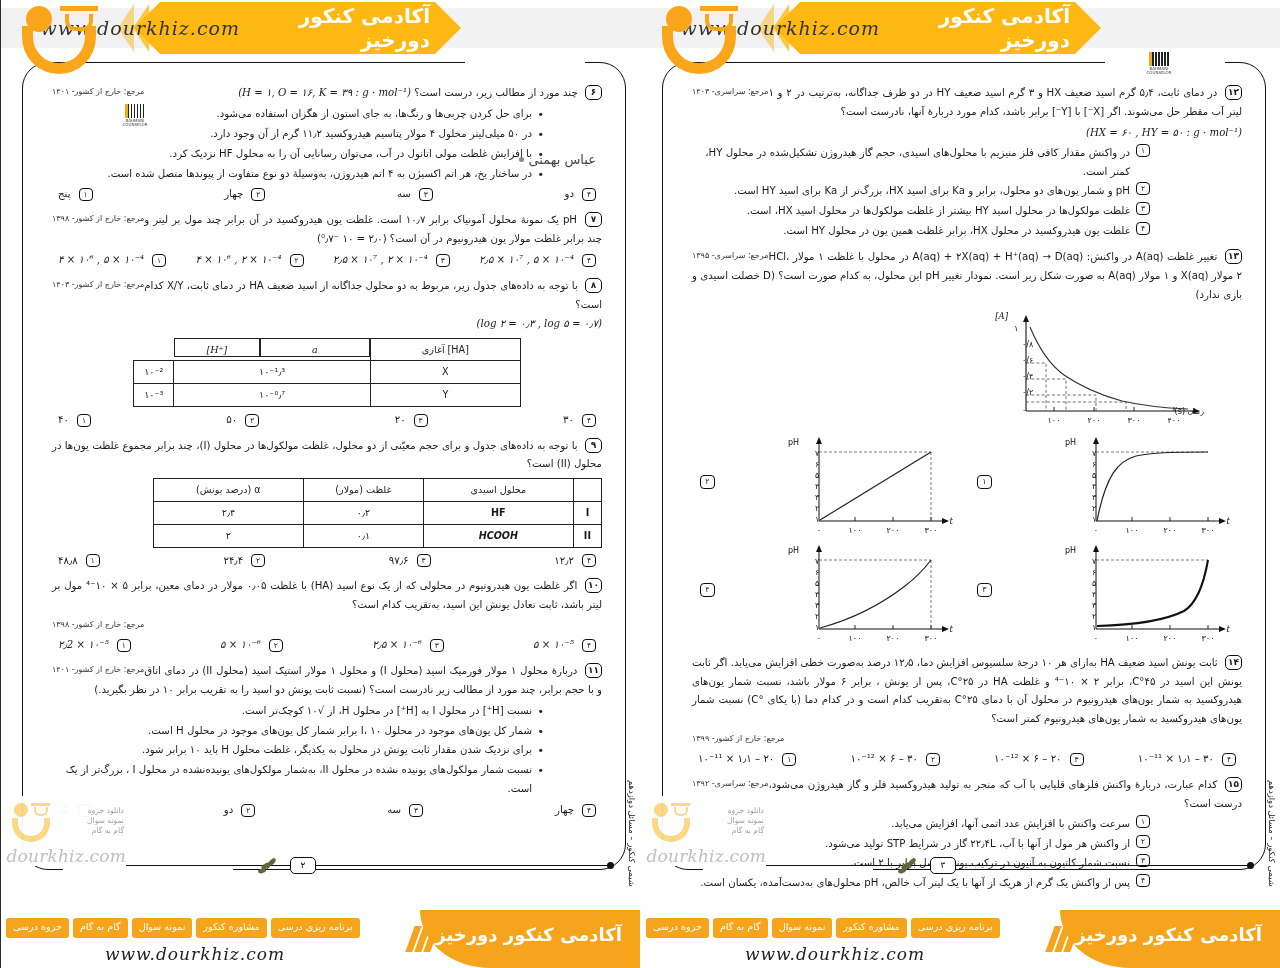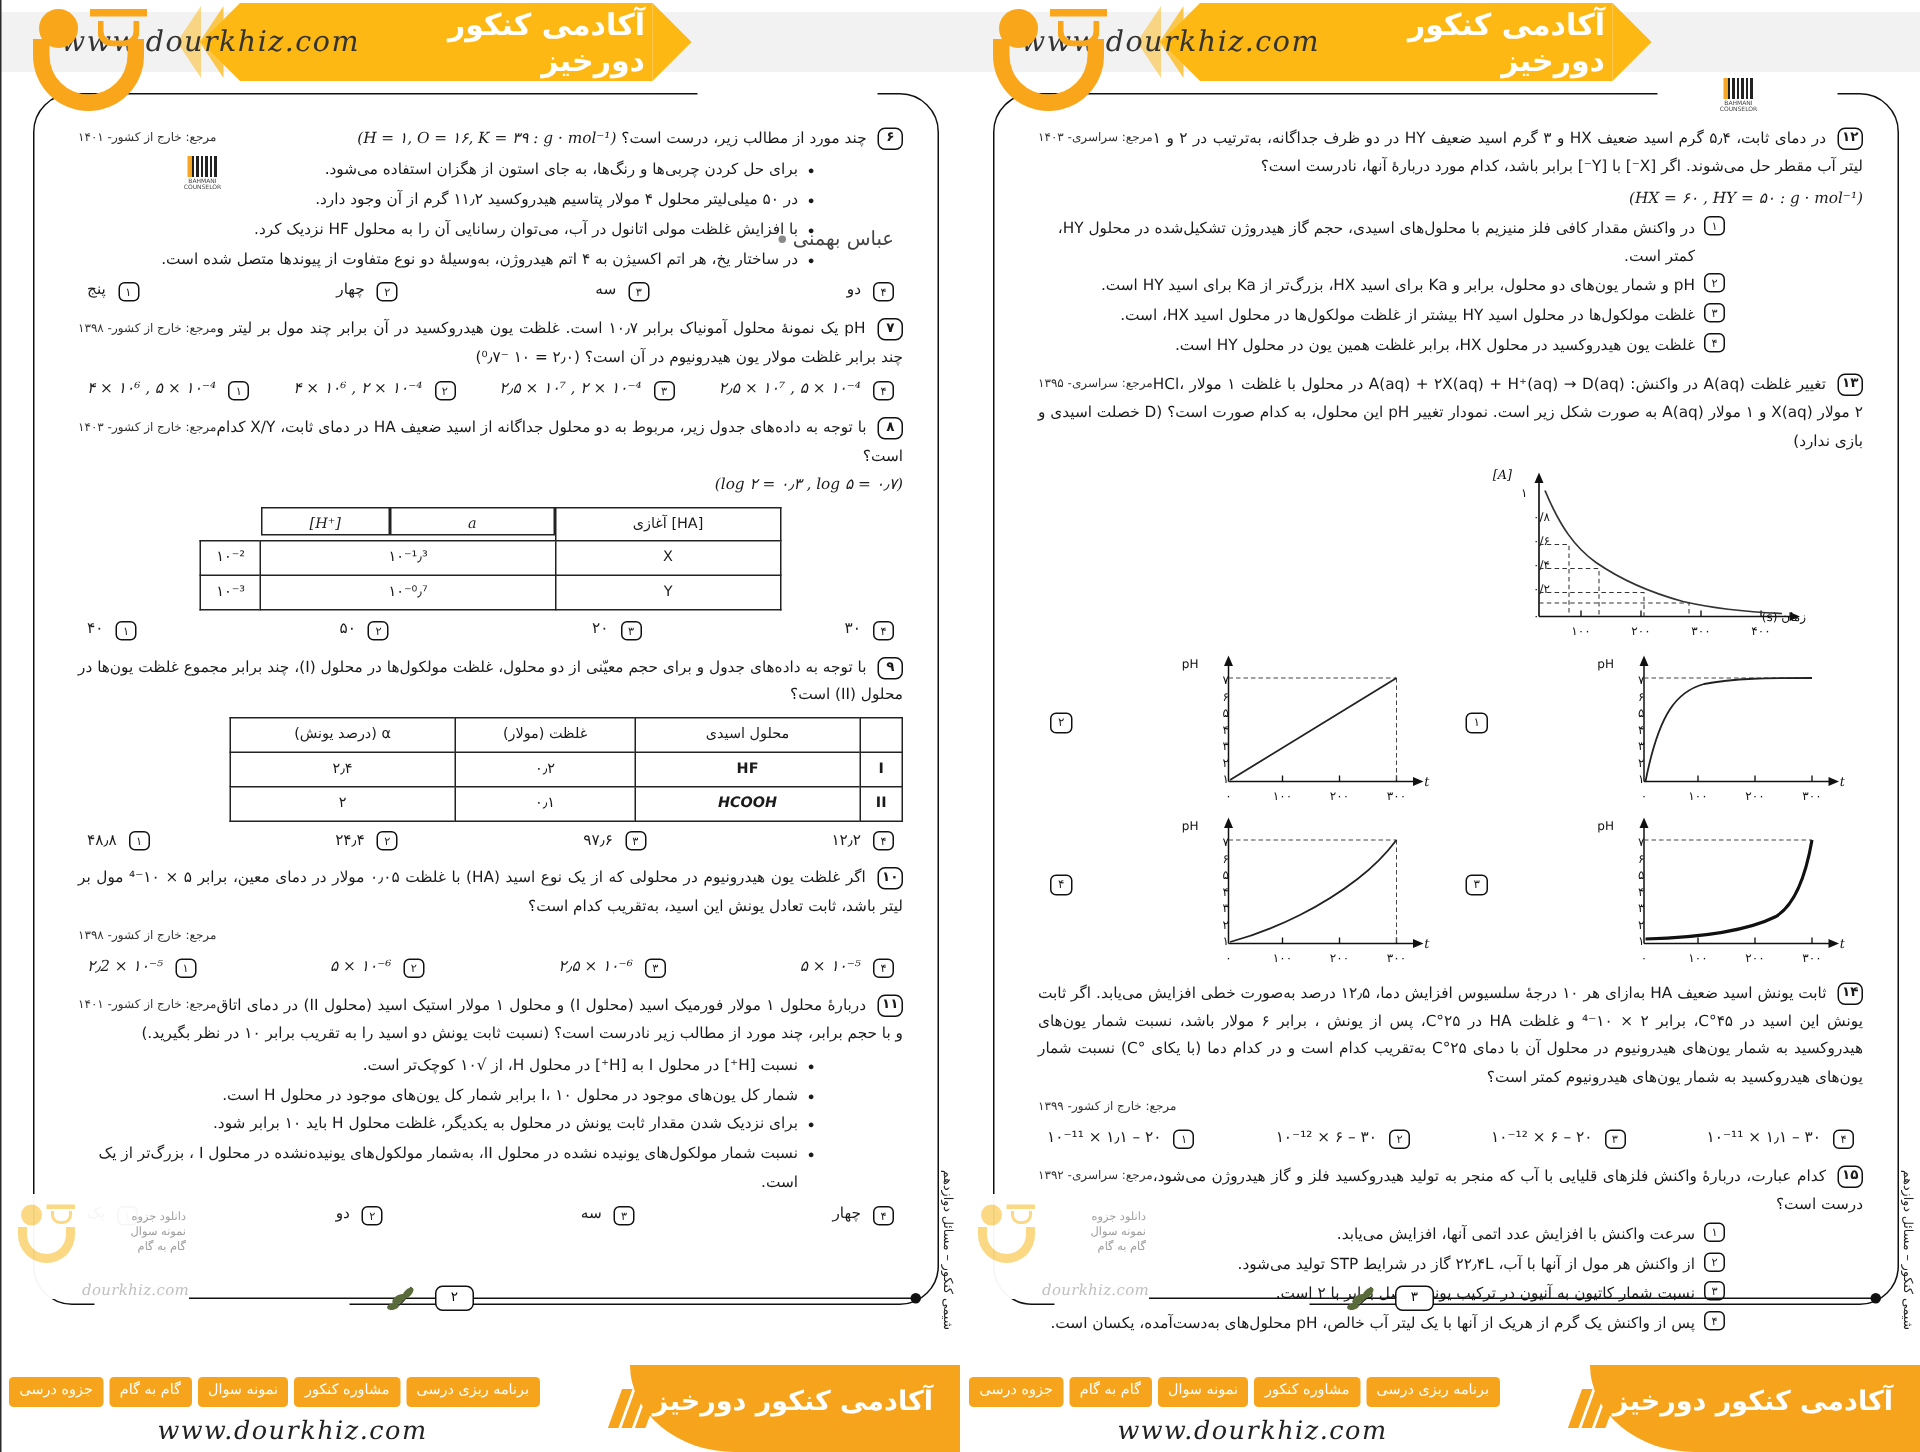--- a/index.html
+++ b/index.html
@@ -286,21 +286,21 @@
   .wm-logo .c b {
     position: absolute; left: -1px; top: 1px; width: 19px; height: 3px;
     background: #fbd77f;
   }
   .wm-logo .m {
     position: absolute; bottom: 2px; left: 4px; width: 38px; height: 24px;
     border: 6px solid #fbd77f; border-top: none; border-radius: 0 0 24px 24px;
   }
   .wm-url {
     font-family: "DejaVu Serif", serif; font-style: italic;
-    font-size: 10px; color: #bdbdbd; letter-spacing: .2px;
+    font-size: 17px; color: #bdbdbd; letter-spacing: .2px;
     padding-left: 2px;
   }
 
   
   .pagenum {
     position: absolute; z-index: 7; bottom: 36px;
     width: 26px; height: 17px;
     border: 1.1px solid #111; border-radius: 5px;
     font-size: 9px; text-align: center; line-height: 15px;
     background: #fff;

